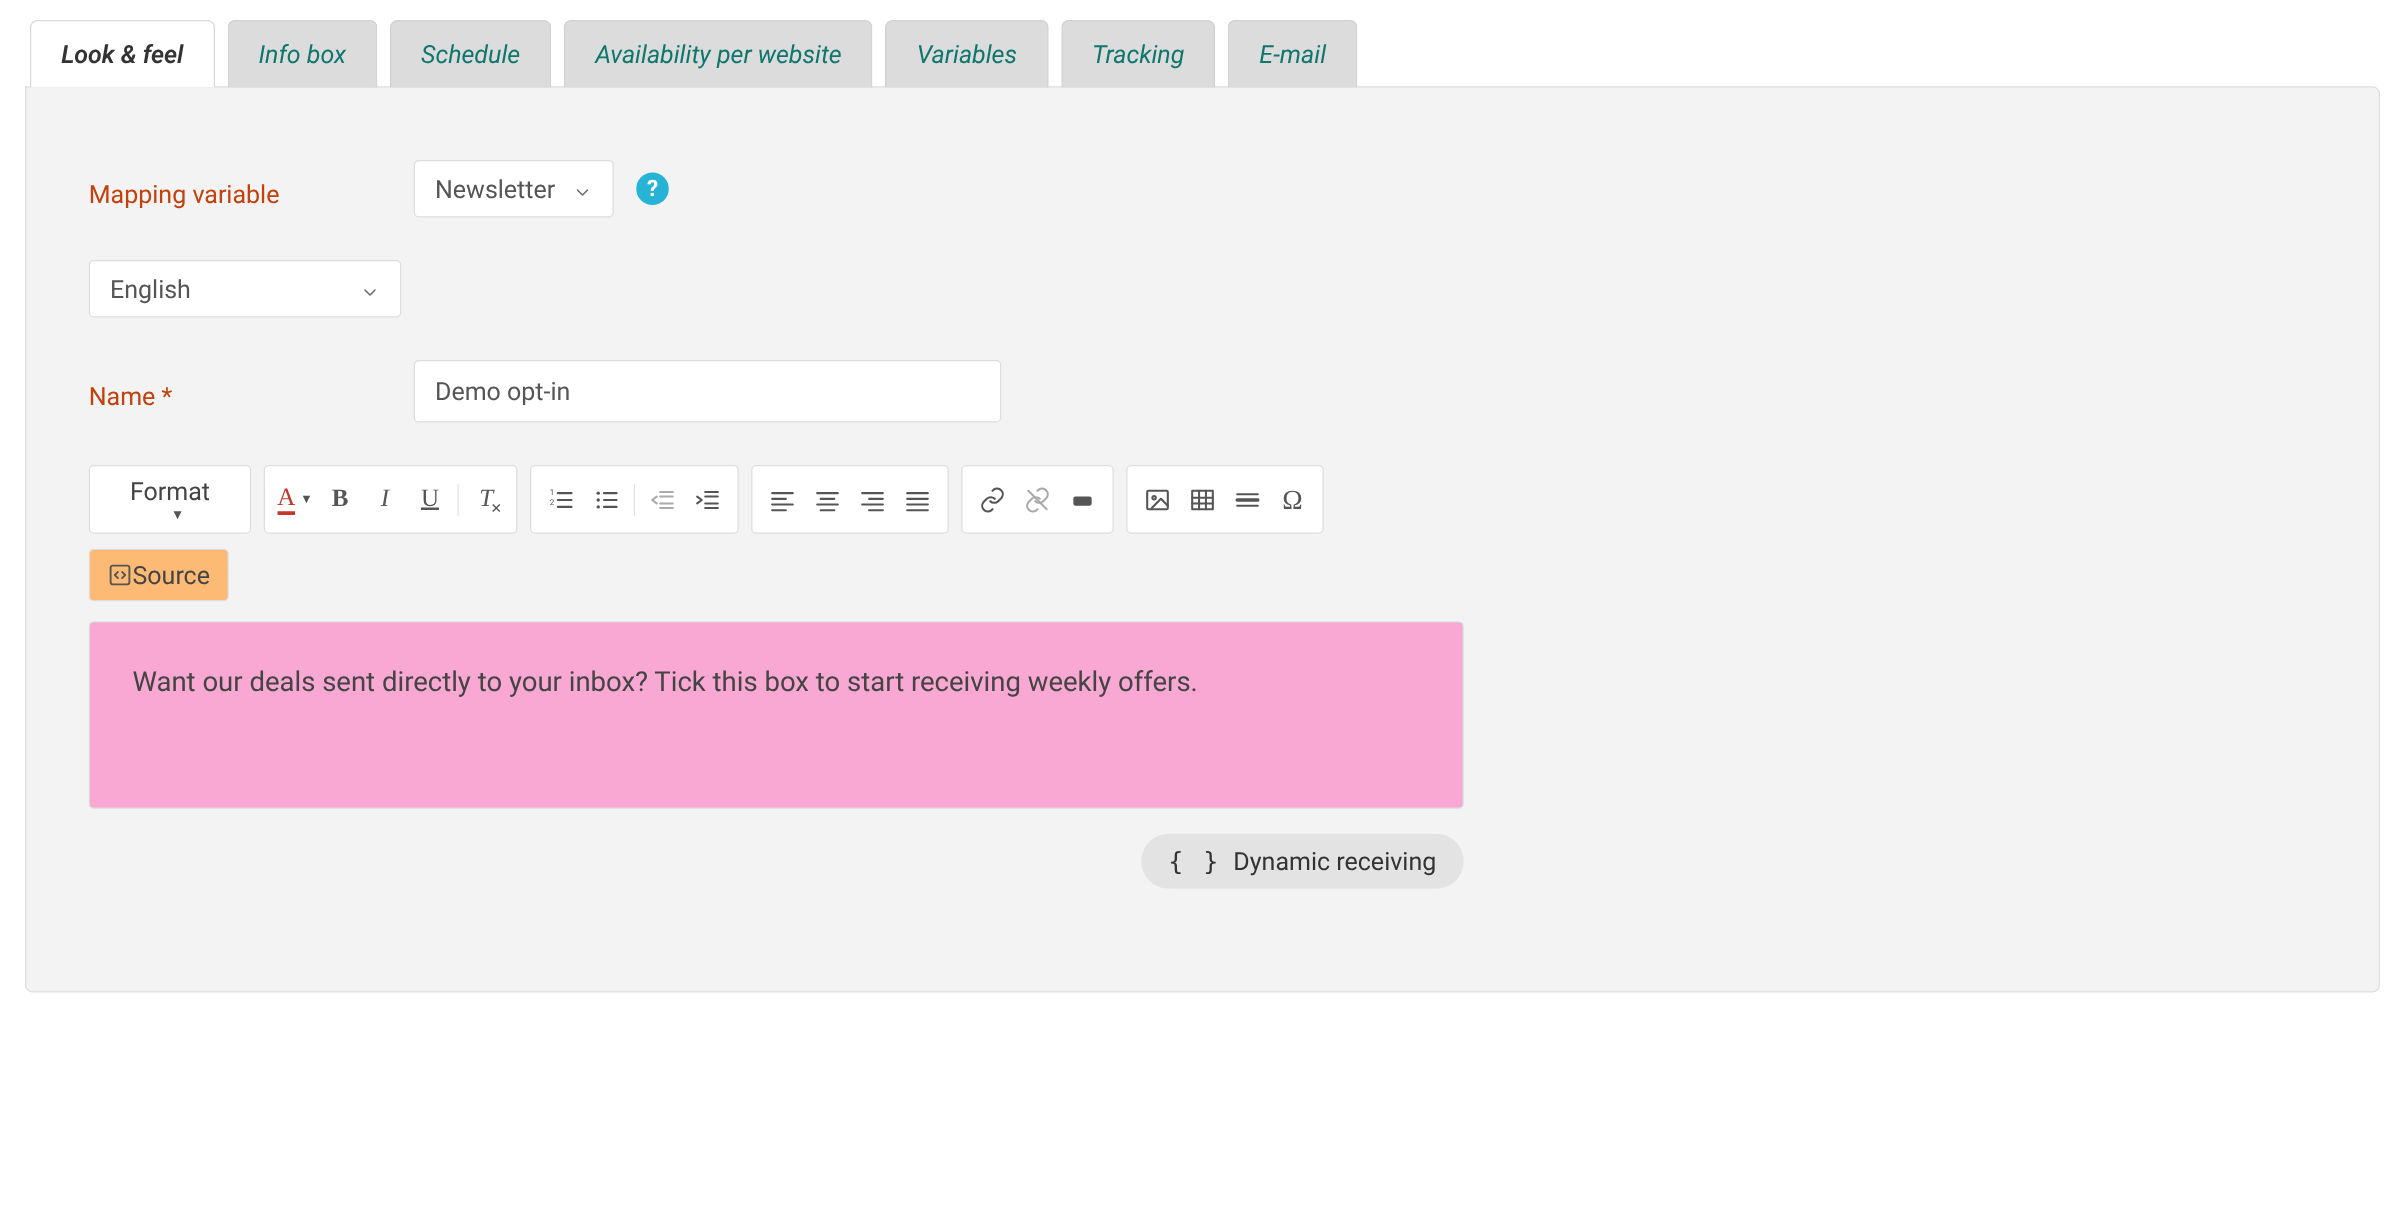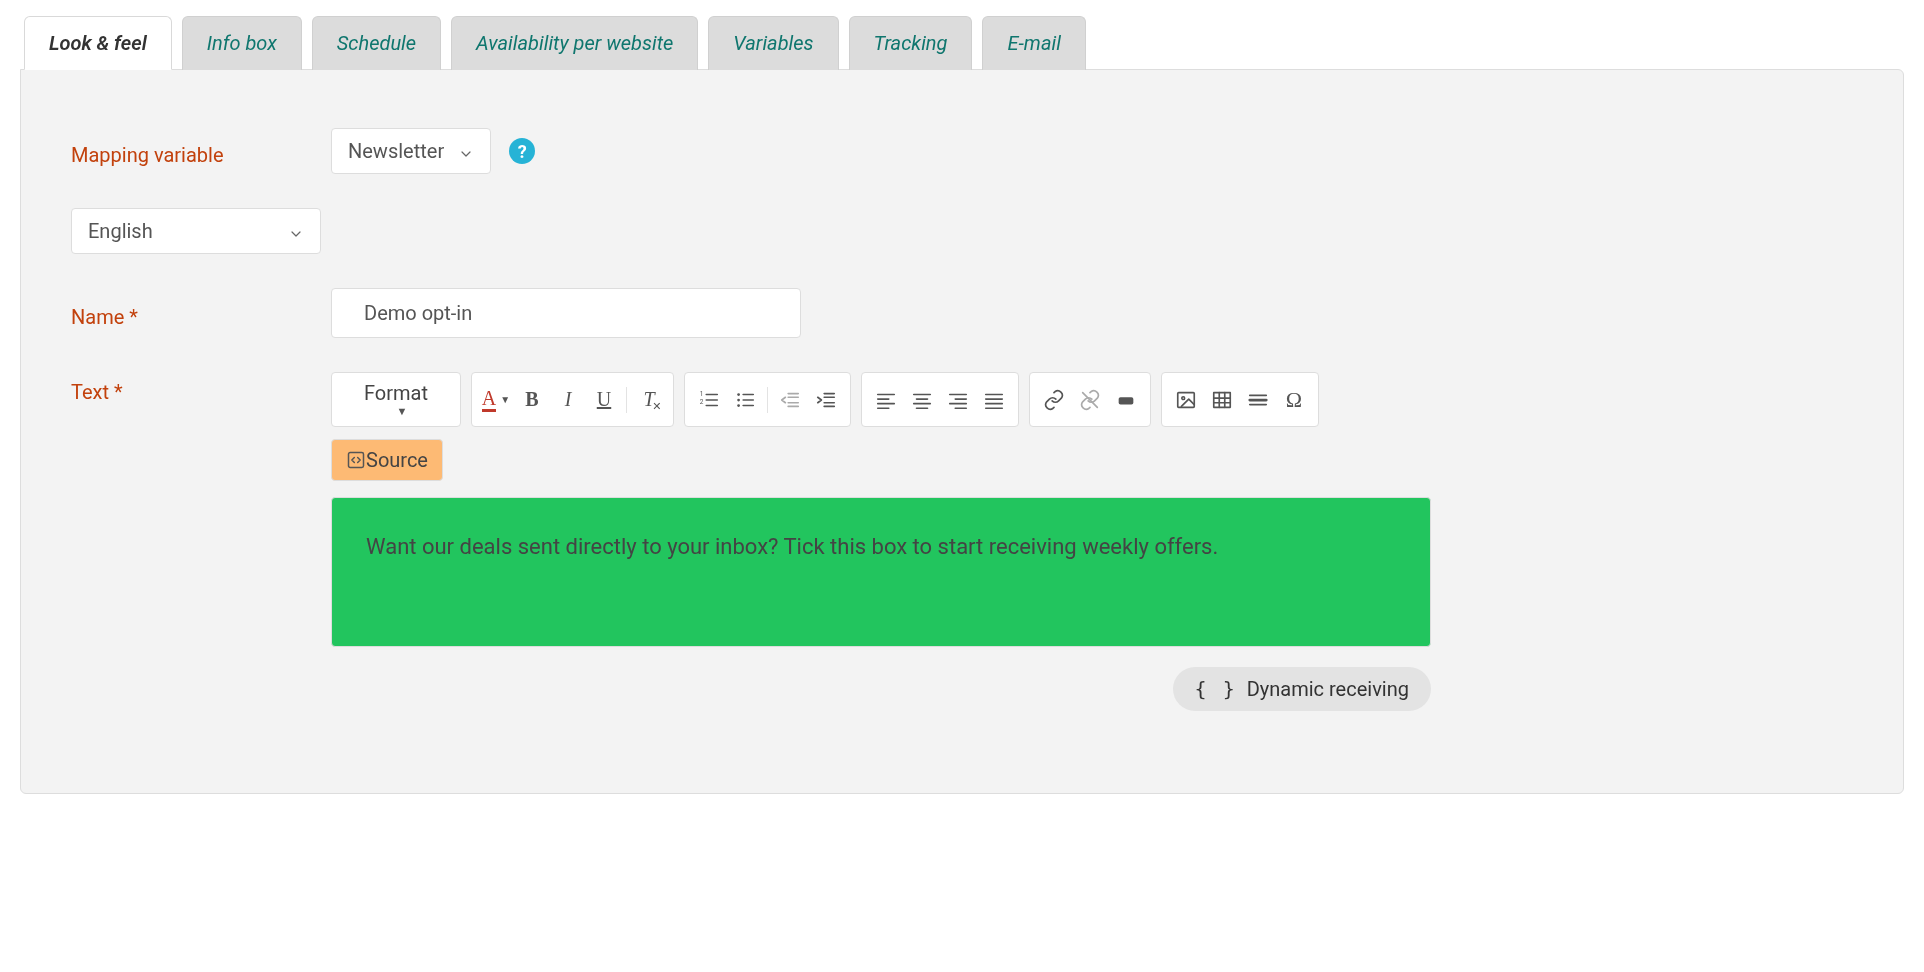--- a/index.html
+++ b/index.html
@@ -98,21 +98,21 @@
     font-weight: 700;
     margin-left: 18px;
     cursor: pointer;
     font-size: 18px;
   }
 
   .text-input {
     background: #fff;
     border: 1px solid #ddd;
     border-radius: 4px;
-    padding: 12px 32px;
+    padding: 12px 16px;
     width: 470px;
     color: #555;
     font-size: 20px;
     font-family: inherit;
   }
 
   
   .editor-wrap {
     flex: 1;
     max-width: 1100px;
@@ -179,21 +179,21 @@
     border-radius: 4px;
     padding: 8px 14px;
     margin-top: 12px;
     cursor: pointer;
     color: #444;
   }
   .source-btn svg { width: 20px; height: 20px; }
 
   .editor-area {
     margin-top: 16px;
-    background: #22c55e;
+    background: #f9a8d4;
     border: 1px solid #ddd;
     border-radius: 4px;
     min-height: 150px;
     padding: 36px 34px;
     color: #444;
     font-size: 22px;
   }
 
   .dyn-vars {
     float: right;
@@ -258,21 +258,20 @@
   </div>
 
   <div class="form-row">
     <div class="label">Name *</div>
     <div class="control">
       <input class="text-input" type="text" value="Demo opt-in" style="">
     </div>
   </div>
 
   <div class="form-row top">
-    <div class="label">Text *</div>
     <div class="editor-wrap">
 
       <div class="toolbar">
 
         <div class="format-select">
           <span>Format</span>
           <span class="caret">▼</span>
         </div>
 
         <div class="tgroup">

